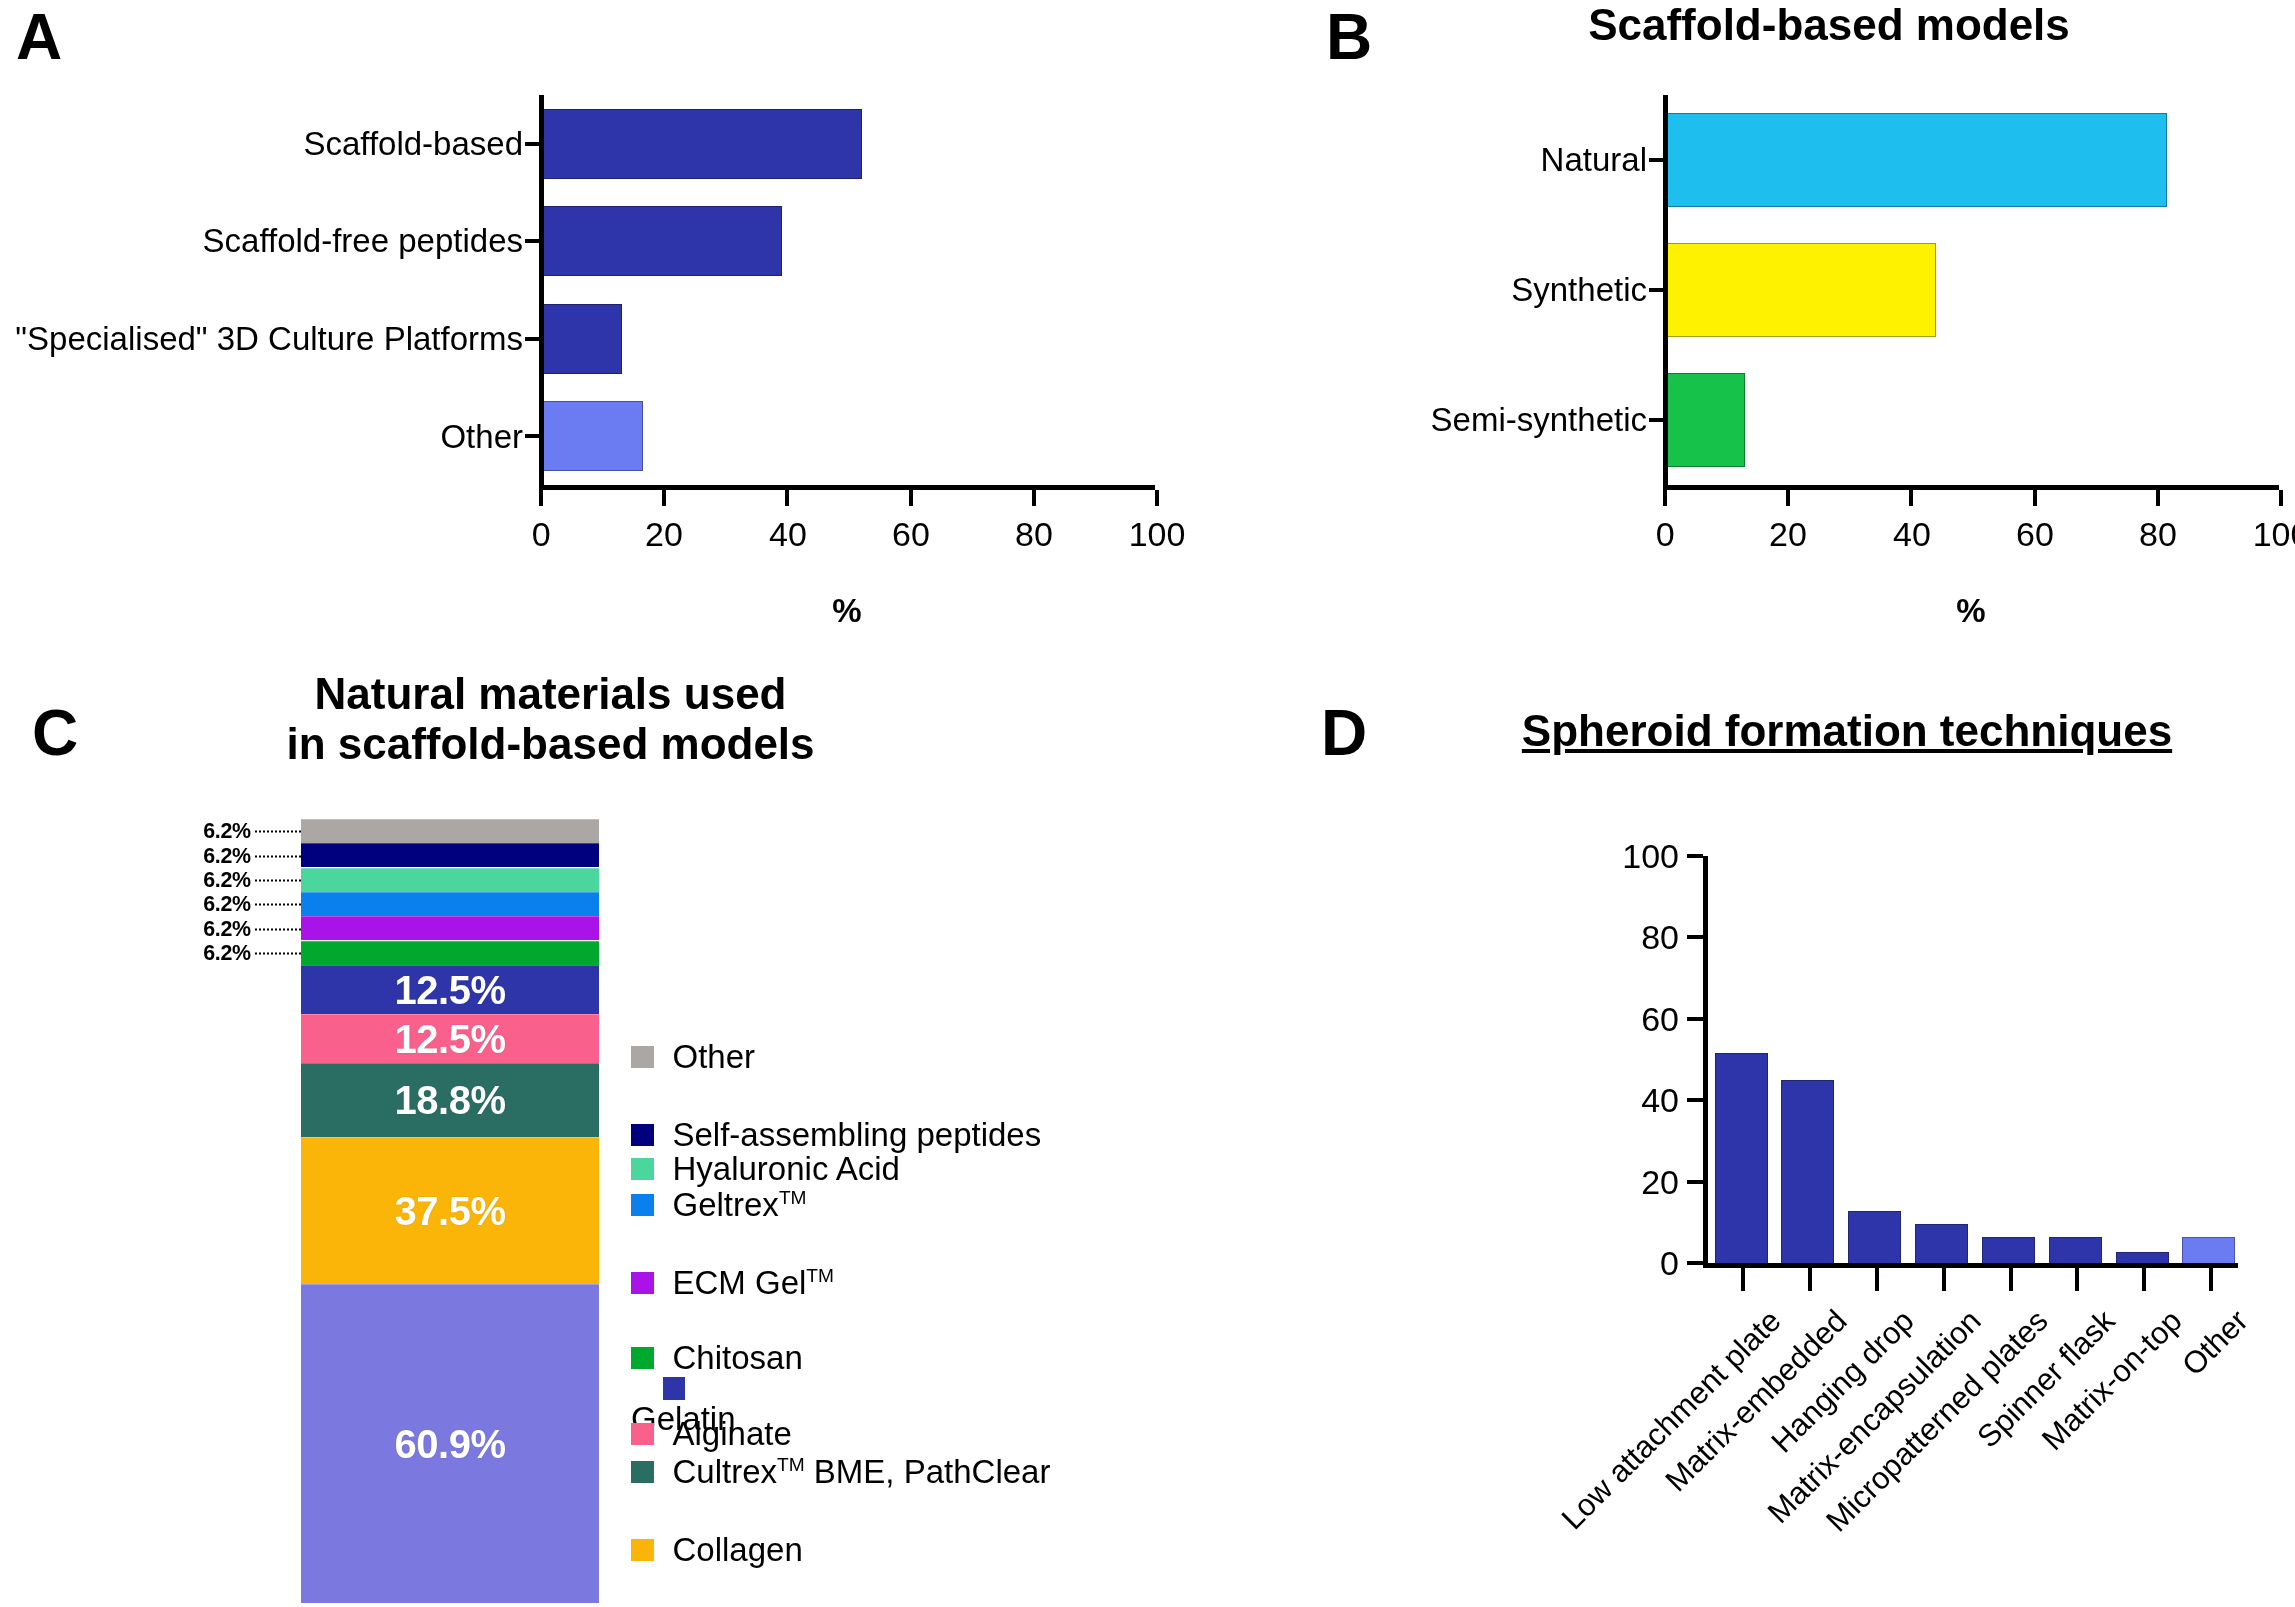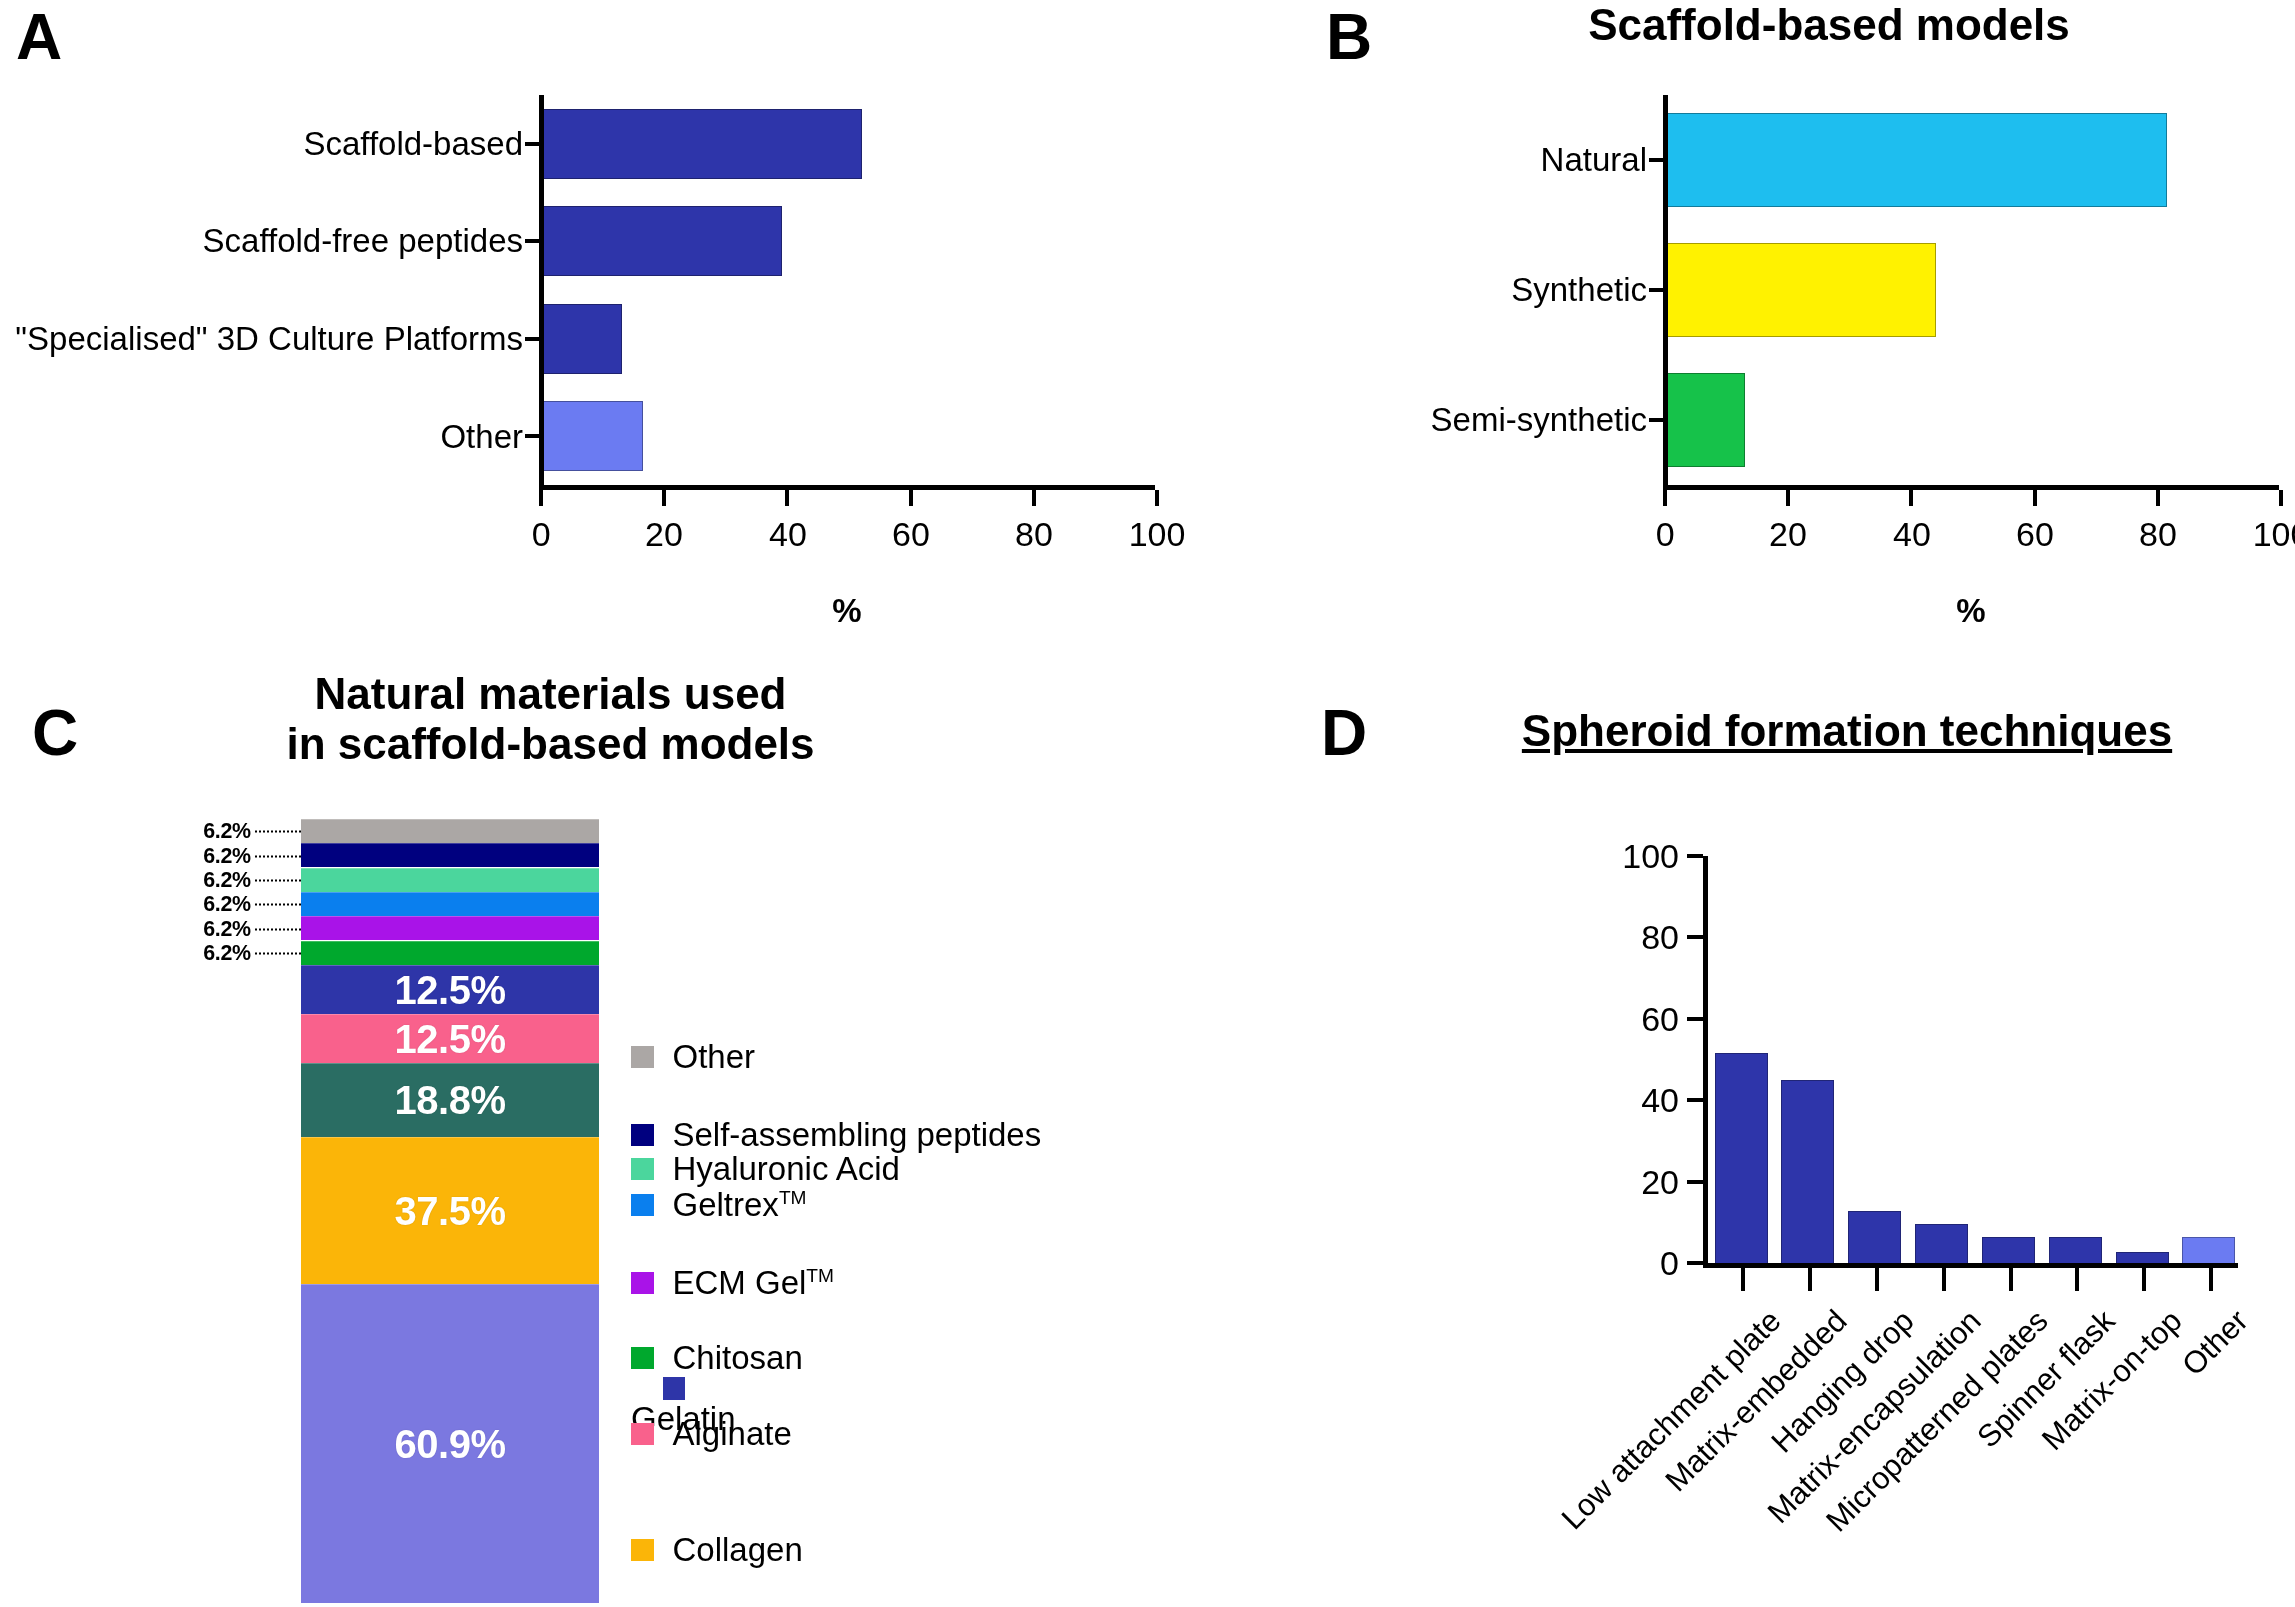--- a/index.html
+++ b/index.html
@@ -290,20 +290,24 @@
           <span class="legend-swatch" style="background: rgb(0, 168, 45);"></span>
           <span class="legend-label">Chitosan</span>
         </div>
         <div class="legend-item" style="top: 339px; left: 0px; flex-direction: column;">
           <span class="legend-swatch" style="background: rgb(46, 53, 168);"></span>
           <span class="legend-label">Gelatin</span>
         </div>
         <div class="legend-item" style="top: 377px; left: 0px;">
           <span class="legend-swatch" style="background: rgb(249, 97, 140);"></span>
           <span class="legend-label">Alginate</span>
+        </div>
+        <div class="legend-item" style="top: 415px; left: 0px;">
+          <span class="legend-swatch" style="background: rgb(42, 109, 99);"></span>
+          <span class="legend-label">Cultrex<sup>TM</sup> BME, PathClear</span>
         </div>
         <div class="legend-item" style="top: 493px; left: 0px;">
           <span class="legend-swatch" style="background: rgb(251, 181, 8);"></span>
           <span class="legend-label">Collagen</span>
         </div>
         <div class="legend-item" style="top: 569px; left: 0px;">
           <span class="legend-label">Matrigel</span>
         </div>
       </div>
   </div>

